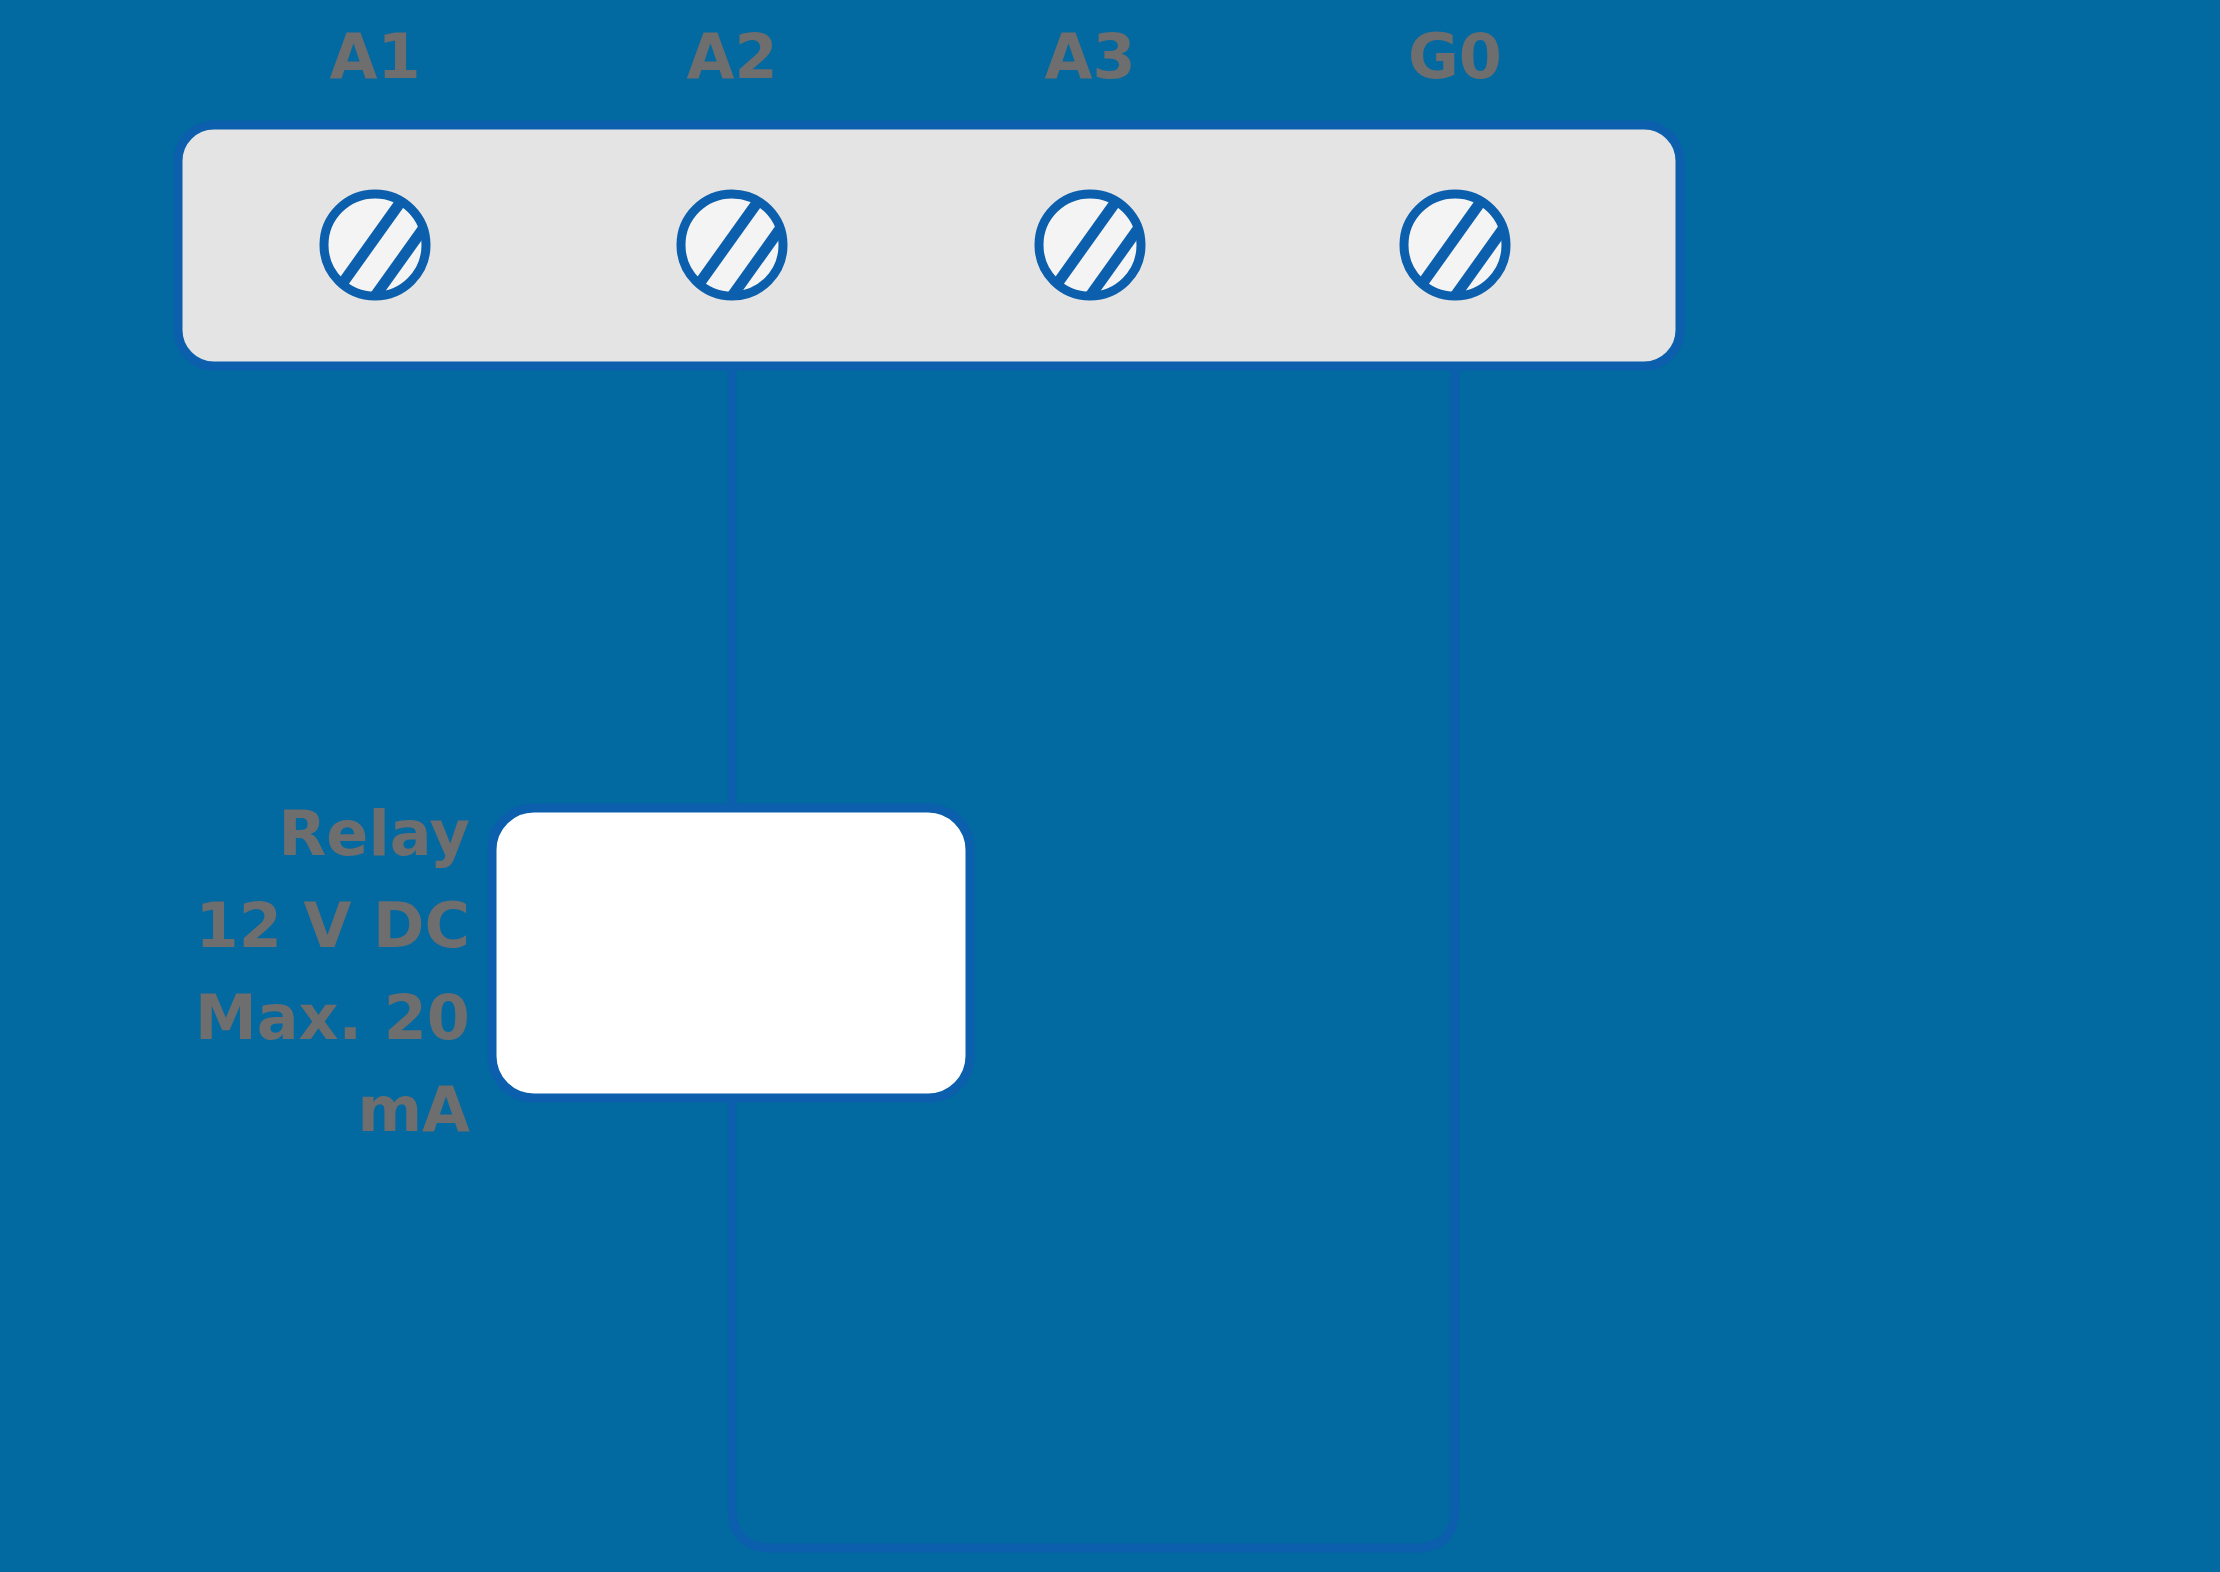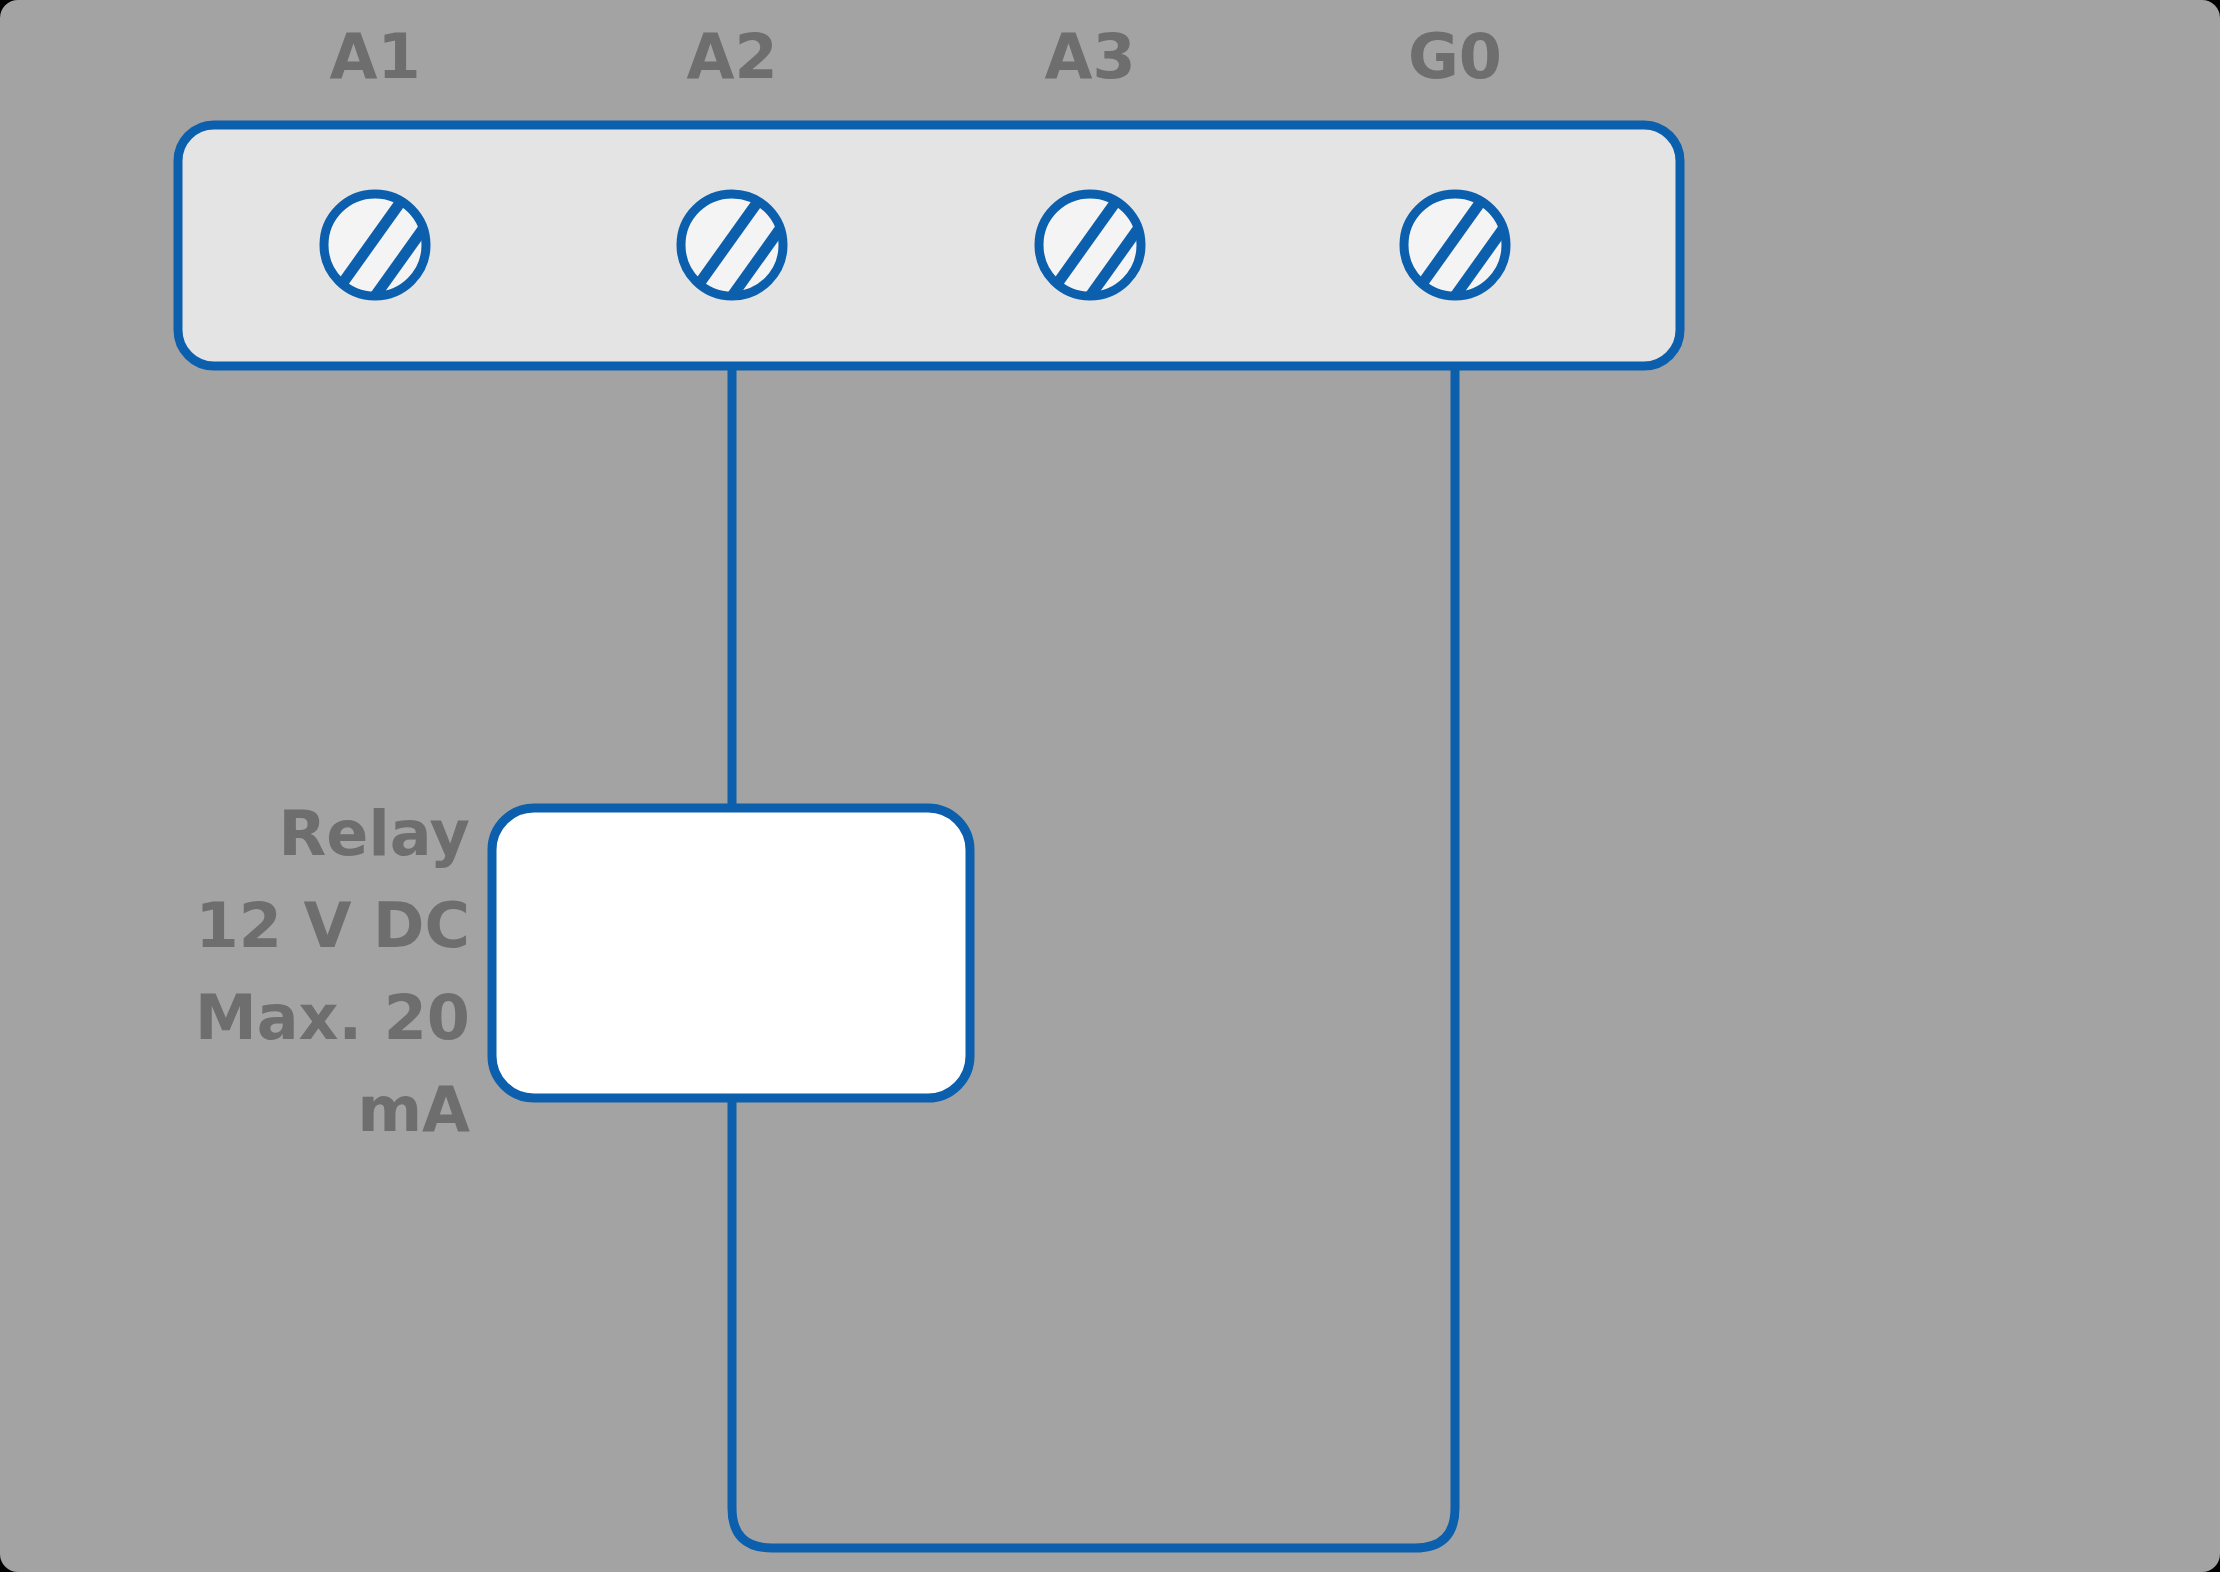--- a/index.html
+++ b/index.html
@@ -10,22 +10,21 @@
   body {
     width: 2220px;
     height: 1572px;
     overflow: hidden;
     font-family: "DejaVu Sans", "Liberation Sans", sans-serif;
   }
   #stage {
     position: relative;
     width: 2220px;
     height: 1572px;
-    background: #a3a3a3;
-    border-radius: 18px;
+    background: #0369a1;
   }
   #diagram-svg {
     position: absolute;
     top: 0;
     left: 0;
     width: 2220px;
     height: 1572px;
     display: block;
   }
   .terminal-label {

